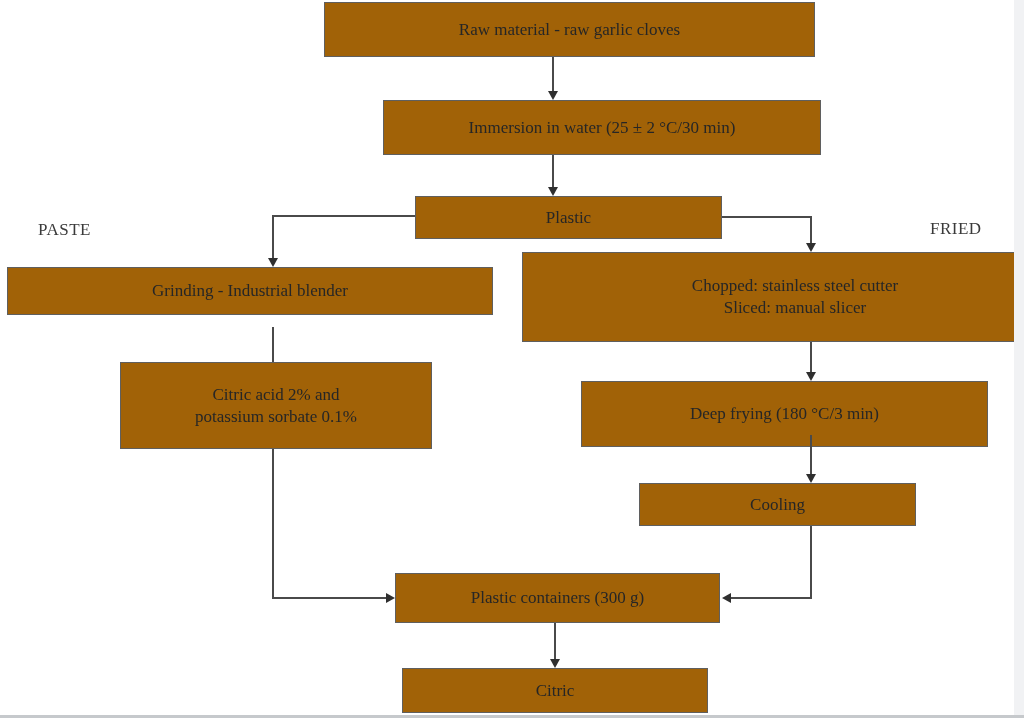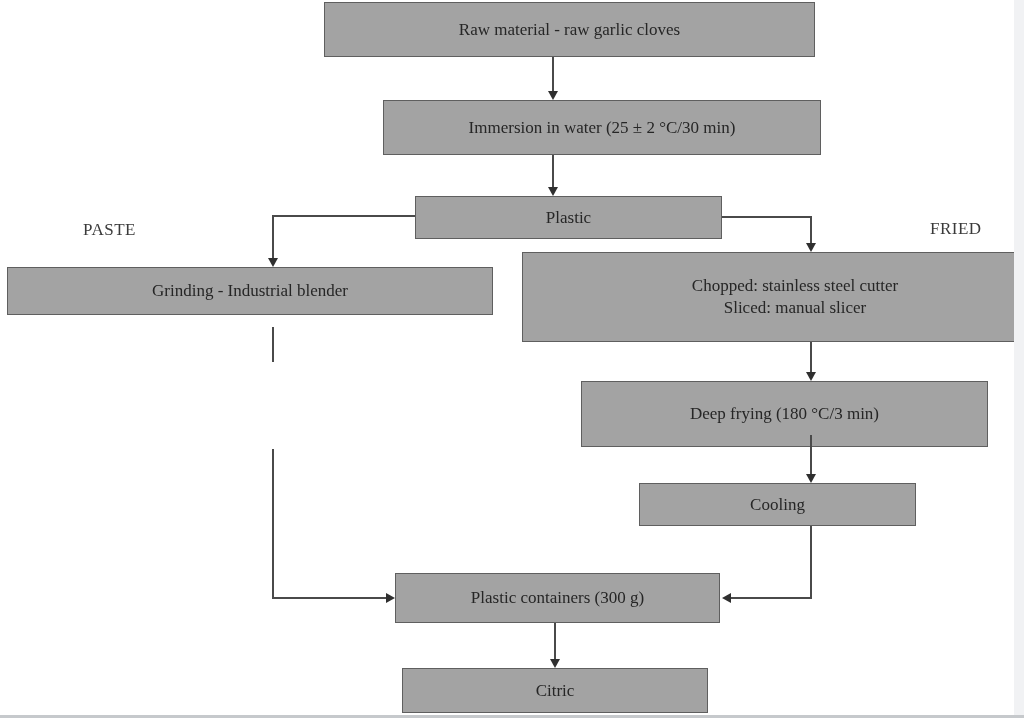--- a/index.html
+++ b/index.html
@@ -10,21 +10,21 @@
     overflow: hidden;
   }
   #canvas {
     position: relative;
     width: 1024px; height: 718px;
     background: #ffffff;
   }
   .node {
     position: absolute;
     box-sizing: border-box;
-    background: #a3a3a3;
+    background: #a16207;
     border: 1.5px solid #5f5f5f;
     display: flex;
     align-items: center;
     justify-content: center;
     text-align: center;
     font-size: 17px;
     line-height: 22px;
     color: #262626;
     white-space: pre-line;
   }
@@ -77,30 +77,32 @@
 
   <div class="node" style="left:340px; top:100px; width:438px; height:55px;margin-left:43px;">Immersion in water (25 ± 2 °C/30 min)</div>
 
   <div class="node" style="left:415px; top:196px; width:307px; height:43px;">Plastic</div>
 
   <div class="node" style="left:7px;   top:267px; width:486px; height:48px;">Grinding - Industrial blender</div>
 
   <div class="node" style="left:522px; top:252px; width:546px; height:90px;">Chopped: stainless steel cutter
 Sliced: manual slicer</div>
 
+  <div class="node" style="left:120px; top:362px; width:312px; height:87px;">Citric acid 2% and
+potassium sorbate 0.1%</div>
 
   <div class="node" style="left:581px; top:381px; width:407px; height:66px;">Deep frying (180 °C/3 min)</div>
 
   <div class="node" style="left:639px; top:483px; width:277px; height:43px;">Cooling</div>
 
   <div class="node" style="left:395px; top:573px; width:325px; height:50px;">Plastic containers (300 g)</div>
 
   <div class="node" style="left:402px; top:668px; width:306px; height:45px;">Citric</div>
 
-  <div class="side-label" style="left:38px;  top:220px;margin-left:45px;">PASTE</div>
+  <div class="side-label" style="left:38px;  top:220px;">PASTE</div>
   <div class="side-label" style="left:930px; top:219px;">FRIED</div>
 
   <div class="line" style="left:552px; top:57px;  width:2px; height:36px;"></div>
   <div class="arrow down" style="left:548px; top:91px;"></div>
 
   <div class="line" style="left:552px; top:155px; width:2px; height:33px;"></div>
   <div class="arrow down" style="left:548px; top:187px;"></div>
 
   <div class="line" style="left:272px; top:215px; width:143px; height:2px;"></div>
   <div class="line" style="left:272px; top:215px; width:2px; height:44px;"></div>

